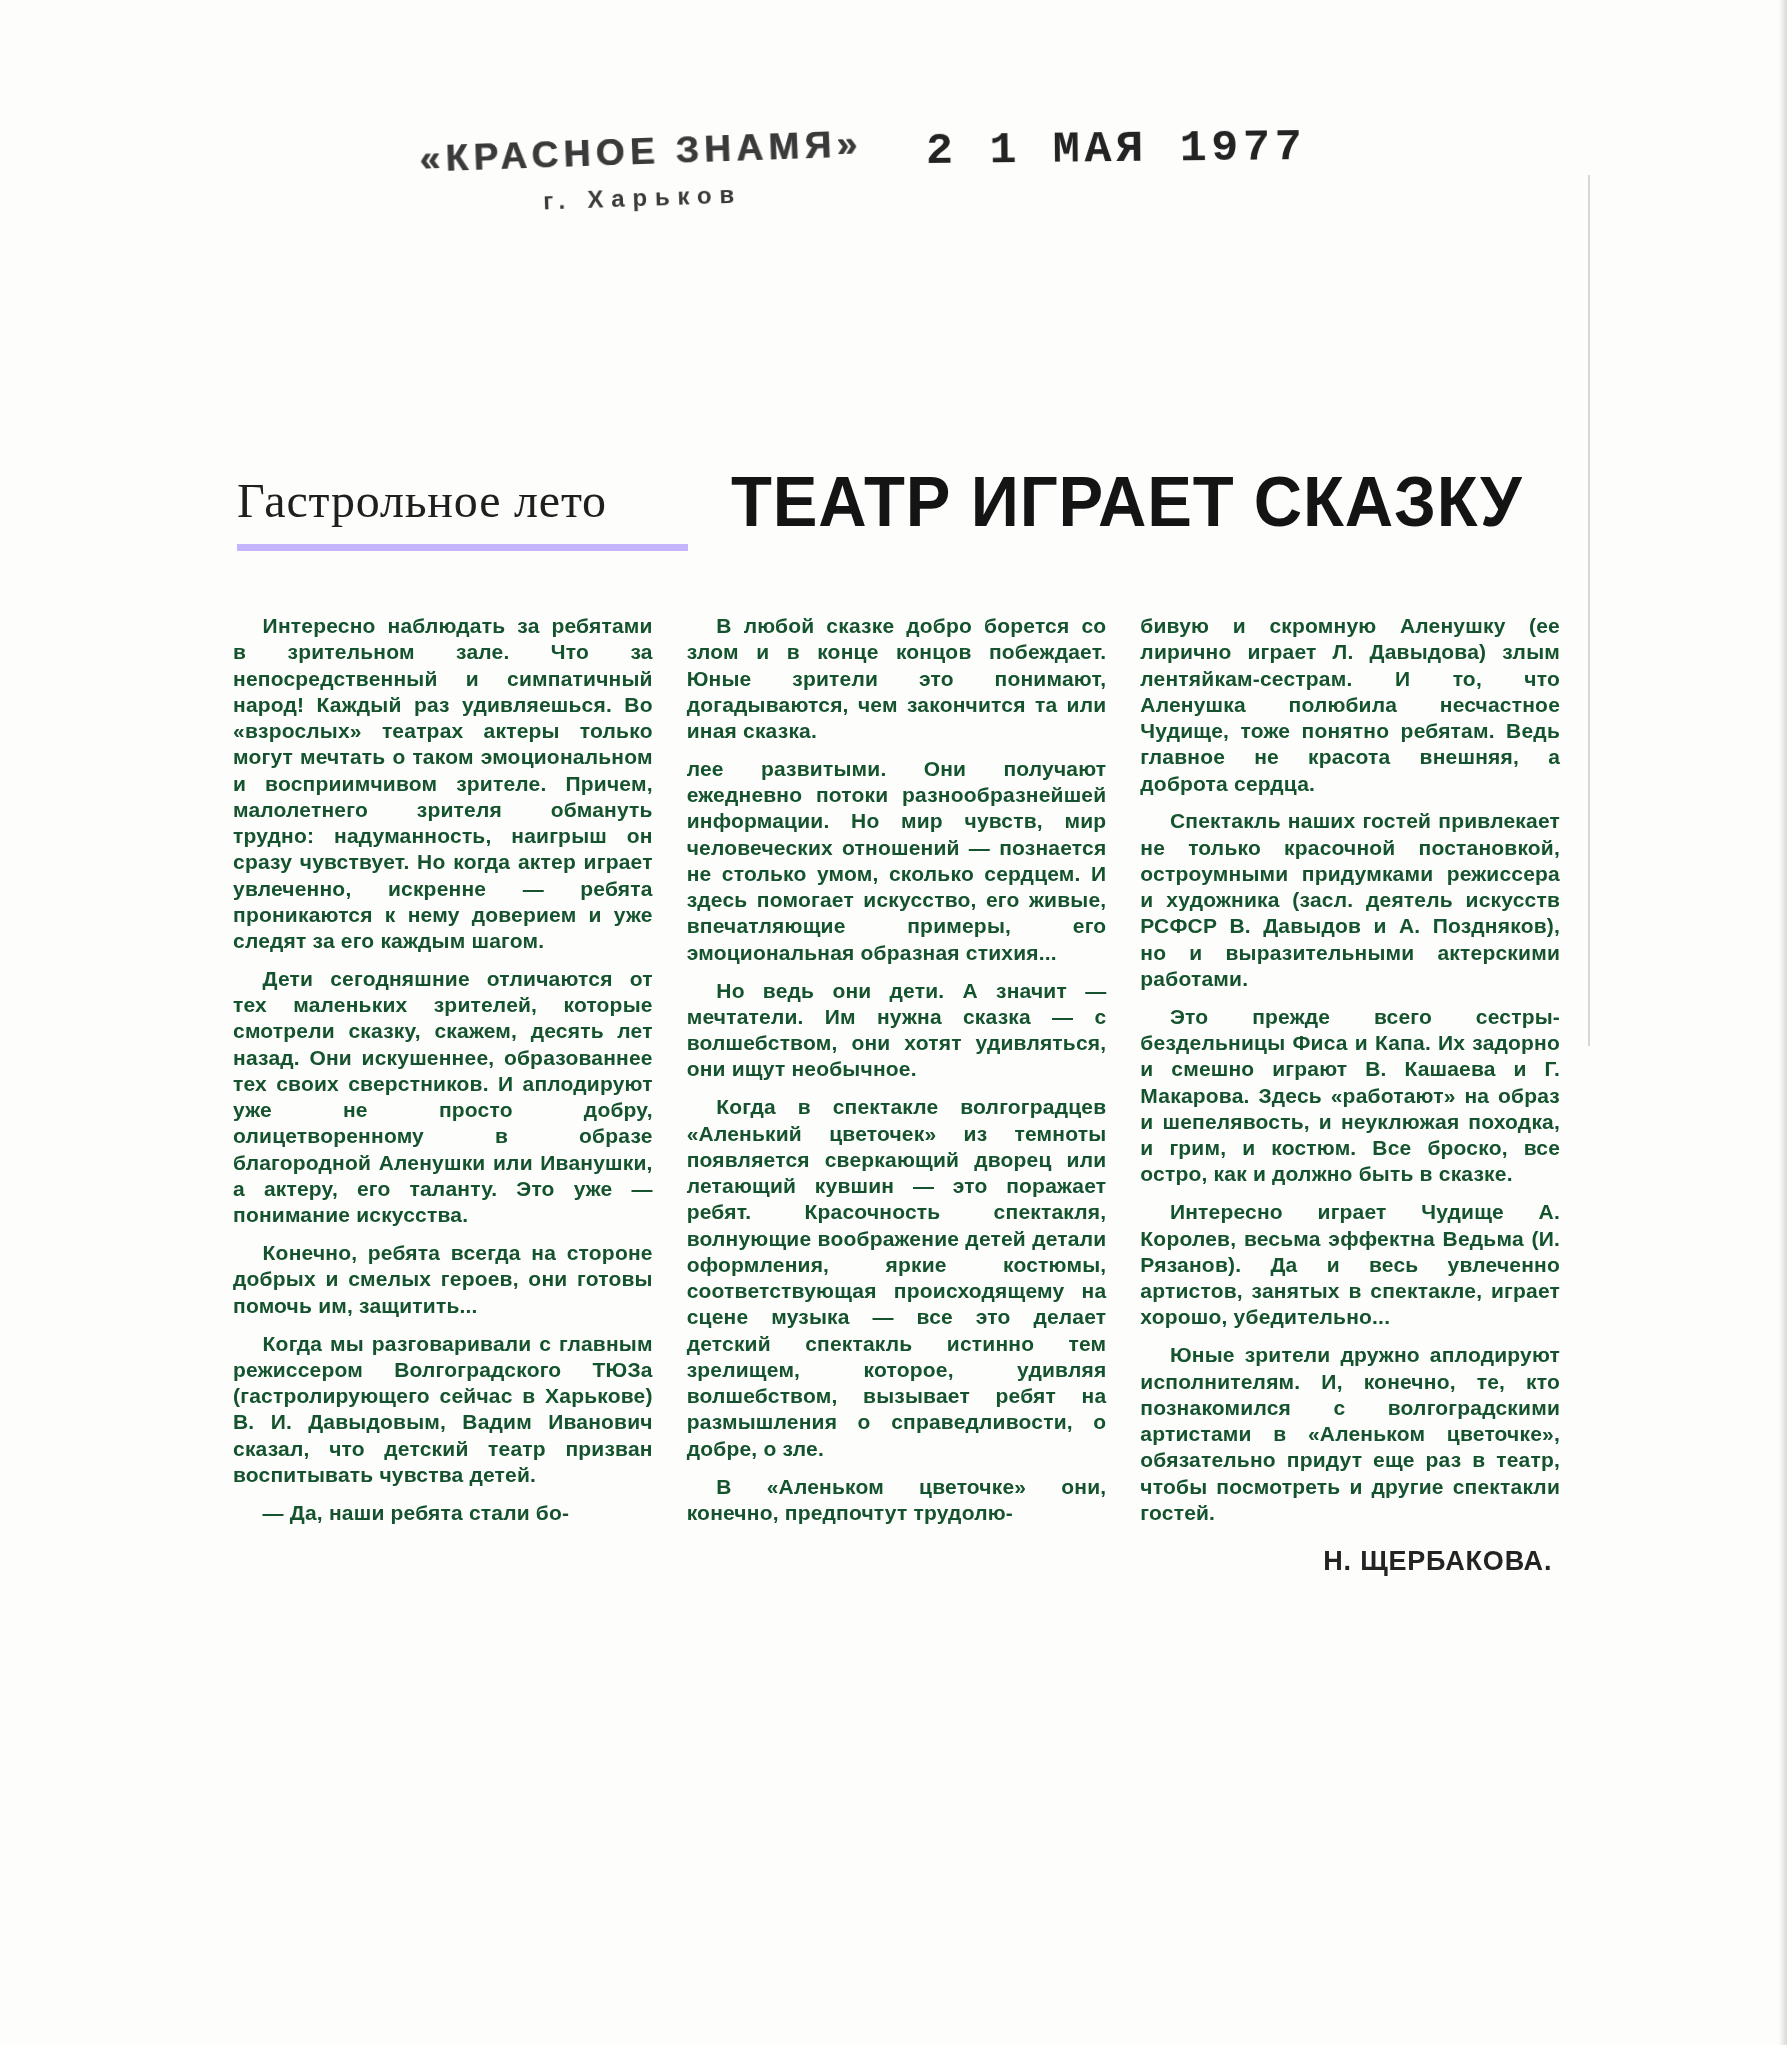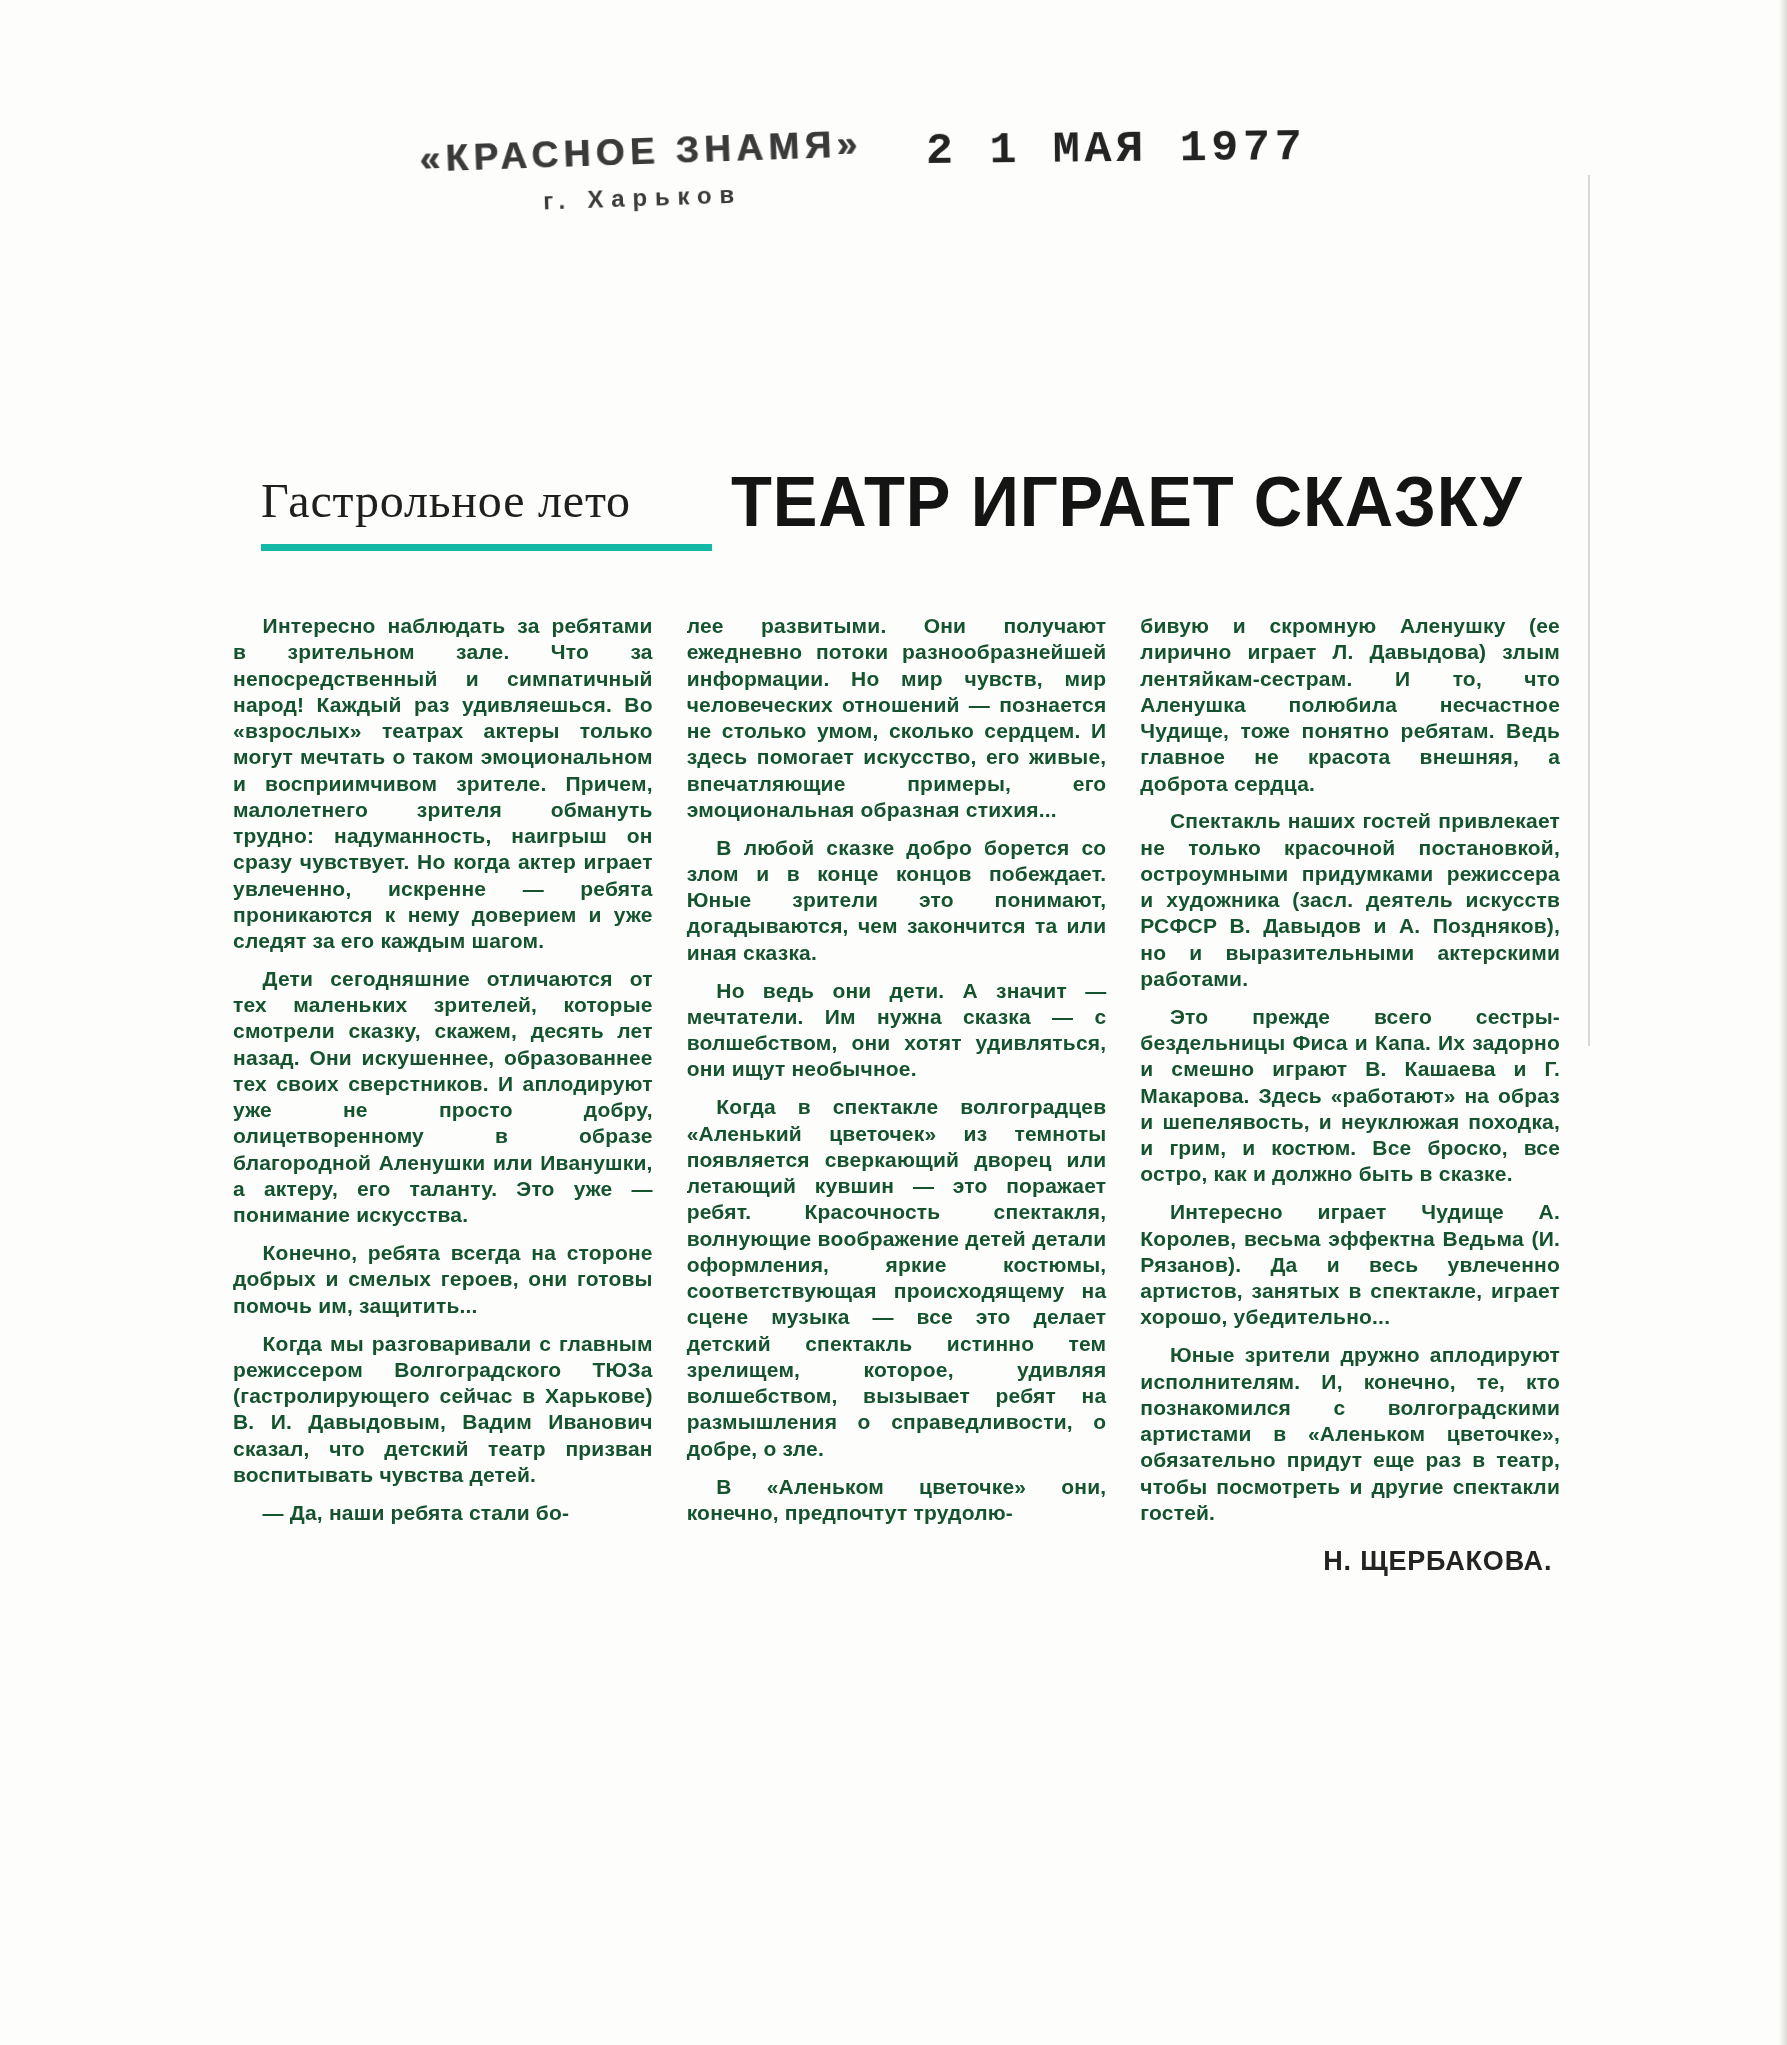--- a/index.html
+++ b/index.html
@@ -48,22 +48,21 @@
     filter: blur(0.3px);
     transform: rotate(-0.6deg);
   }
   
   .kicker-wrap {
     position: absolute;
     left: 237px;
     top: 473px;
     width: 451px;
     padding-bottom: 15.6px;
-    border-bottom: 7px solid #14b8a6;
-    margin-left: 24px;
+    border-bottom: 7px solid #c4b5fd;
   }
   .kicker {
     font-family: "Liberation Serif", serif;
     font-size: 48px;
     font-weight: 400;
     letter-spacing: 0.8px;
     color: #1f1f1f;
     white-space: nowrap;
   }
   .headline {
@@ -150,22 +149,22 @@
 
     <div class="col">
       <p class="para">Интересно наблюдать за ребятами в зрительном зале. Что за непосредственный и симпатичный народ! Каждый раз удивляешься. Во «взрослых» театрах актеры только могут мечтать о таком эмоциональном и восприимчивом зрителе. Причем, малолетнего зрителя обмануть трудно: надуманность, наигрыш он сразу чувствует. Но когда актер играет увлеченно, искренне — ребята проникаются к нему доверием и уже следят за его каждым шагом.</p>
       <p class="para">Дети сегодняшние отличаются от тех маленьких зрителей, которые смотрели сказку, скажем, десять лет назад. Они искушеннее, образованнее тех своих сверстников. И аплодируют уже не просто добру, олицетворенному в образе благородной Аленушки или Иванушки, а актеру, его таланту. Это уже — понимание искусства.</p>
       <p class="para">Конечно, ребята всегда на стороне добрых и смелых героев, они готовы помочь им, защитить...</p>
       <p class="para">Когда мы разговаривали с главным режиссером Волгоградского ТЮЗа (гастролирующего сейчас в Харькове) В. И. Давыдовым, Вадим Иванович сказал, что детский театр призван воспитывать чувства детей.</p>
       <p class="para">— Да, наши ребята стали бо-</p>
     </div>
 
     <div class="col">
+      <p class="para">В любой сказке добро борется со злом и в конце концов побеждает. Юные зрители это понимают, догадываются, чем закончится та или иная сказка.</p>
       <p class="para no-indent">лее развитыми. Они получают ежедневно потоки разнообразнейшей информации. Но мир чувств, мир человеческих отношений — познается не столько умом, сколько сердцем. И здесь помогает искусство, его живые, впечатляющие примеры, его эмоциональная образная стихия...</p>
-      <p class="para">В любой сказке добро борется со злом и в конце концов побеждает. Юные зрители это понимают, догадываются, чем закончится та или иная сказка.</p>
       <p class="para">Но ведь они дети. А значит —мечтатели. Им нужна сказка — с волшебством, они хотят удивляться, они ищут необычное.</p>
       <p class="para">Когда в спектакле волгоградцев «Аленький цветочек» из темноты появляется сверкающий дворец или летающий кувшин — это поражает ребят. Красочность спектакля, волнующие воображение детей детали оформления, яркие костюмы, соответствующая происходящему на сцене музыка — все это делает детский спектакль истинно тем зрелищем, которое, удивляя волшебством, вызывает ребят на размышления о справедливости, о добре, о зле.</p>
       <p class="para">В «Аленьком цветочке» они, конечно, предпочтут трудолю-</p>
     </div>
 
     <div class="col">
       <p class="para no-indent">бивую и скромную Аленушку (ее лирично играет Л. Давыдова) злым лентяйкам-сестрам. И то, что Аленушка полюбила несчастное Чудище, тоже понятно ребятам. Ведь главное не красота внешняя, а доброта сердца.</p>
       <p class="para">Спектакль наших гостей привлекает не только красочной постановкой, остроумными придумками режиссера и художника (засл. деятель искусств РСФСР В. Давыдов и А. Поздняков), но и выразительными актерскими работами.</p>
       <p class="para">Это прежде всего сестры-бездельницы Фиса и Капа. Их задорно и смешно играют В. Кашаева и Г. Макарова. Здесь «работают» на образ и шепелявость, и неуклюжая походка, и грим, и костюм. Все броско, все остро, как и должно быть в сказке.</p>
       <p class="para">Интересно играет Чудище А. Королев, весьма эффектна Ведьма (И. Рязанов). Да и весь увлеченно артистов, занятых в спектакле, играет хорошо, убедительно...</p>

